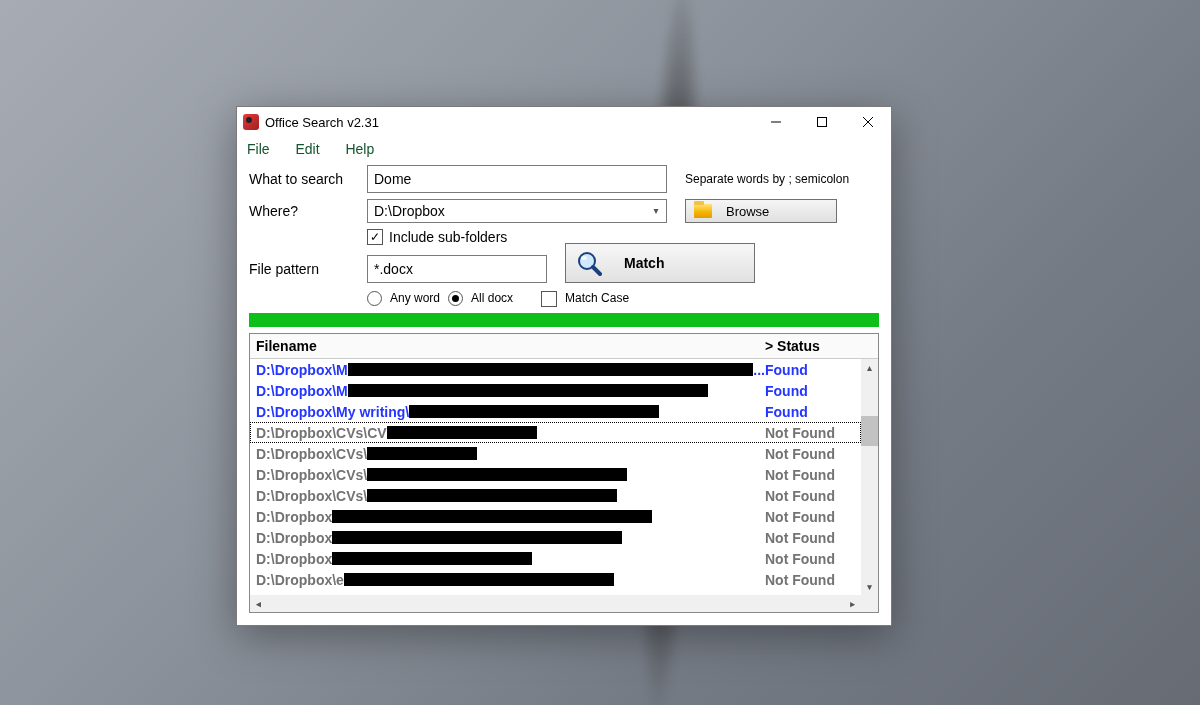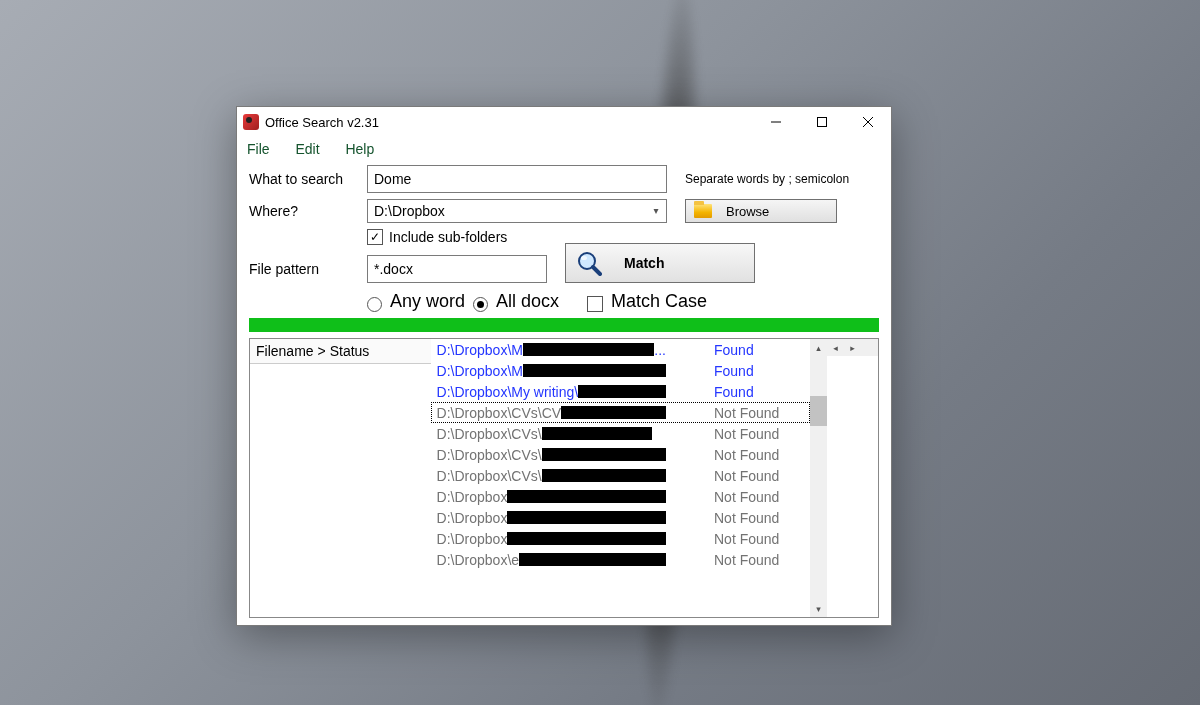--- a/index.html
+++ b/index.html
@@ -216,23 +216,23 @@
 
   .condition-label {
     font-size: 12px;
     color: #333;
     margin-left: 2px;
     margin-top: -2px;
   }
   .radio-row {
     margin-left: 118px;
     display: flex;
-    align-items: flex-end;
+    align-items: flex-start;
     gap: 8px;
-    font-size: 18px;
+    font-size: 12px;
     margin-top: -2px;
   }
   .radio {
     width: 13px;
     height: 13px;
     border: 1px solid #555;
     border-radius: 50%;
     display: inline-flex;
     align-items: center;
     justify-content: center;
@@ -254,21 +254,22 @@
 
   
   .results-frame {
     margin: 0 12px 10px 12px;
     border: 1px solid #888;
     height: 280px;
     position: relative;
     background: #fff;
     box-sizing: border-box;
     display: flex;
-    flex-direction: row;
+    flex-direction: column;
+    font-weight: bold;
   }
   .results-head {
     display: flex;
     align-items: center;
     height: 24px;
     font-size: 14px;
     border-bottom: 1px solid #ccc;
     background: #fafafa;
   }
   .col-file-h { flex: 1; padding-left: 6px; }
@@ -294,21 +295,20 @@
     flex: 1;
     overflow: hidden;
   }
   .res-row {
     display: flex;
     align-items: center;
     height: 21px;
     font-size: 14px;
     padding-left: 6px;
     position: relative;
-    gap: 48px;
   }
   .res-row.sel { outline: 1px dotted #000; outline-offset: -1px; }
   .prefix { white-space: nowrap; }
   .redact {
     display: inline-block;
     height: 13px;
     background: #000;
     vertical-align: middle;
   }
   .status {

